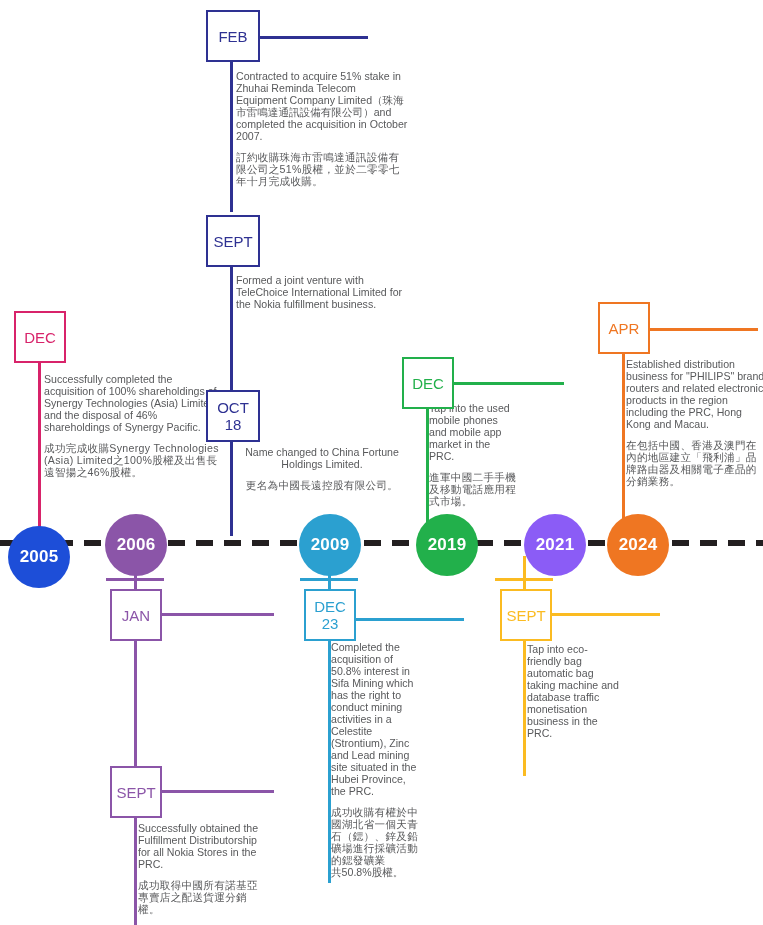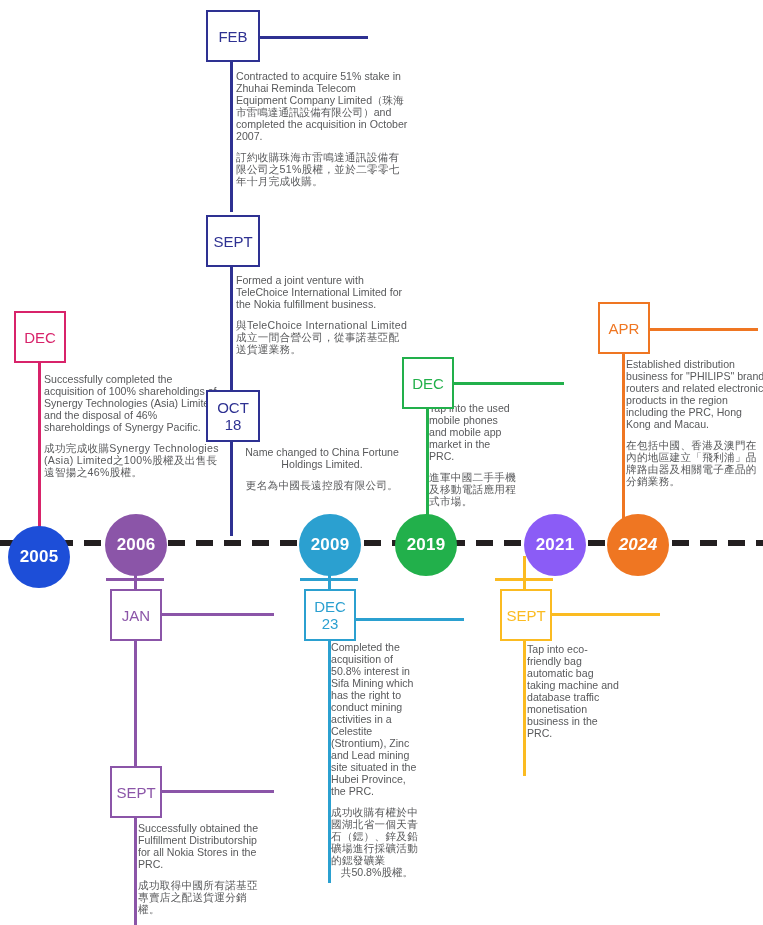--- a/index.html
+++ b/index.html
@@ -63,43 +63,43 @@
     font-size:10.6px;
     line-height:12px;
     z-index:3;
   }
   .entry-text .zh{
     margin-top:9px;
     display:block;
     letter-spacing:.3px;
   }
   .entry-text .en{display:block;}
-  .entry-text.ind .zh-last{display:block;text-align:center;}
+  .entry-text.ind .zh-last{display:block;text-align:left;}
 </style>
 </head>
 <body>
 
 <div id="canvas">
   <div class="spine"></div>
 <div class="year-node" style="left: 8px; top: 526px; background: #1d4ed8;">
       <span>2005</span>
     </div>
     <div class="year-node" style="left: 105px; top: 514px; background: rgb(139, 85, 168);">
       <span>2006</span>
     </div>
     <div class="year-node" style="left: 299px; top: 514px; background: rgb(43, 160, 208);">
       <span>2009</span>
     </div>
-    <div class="year-node" style="left: 395px; top: 514px; background: rgb(34, 176, 75);">
+    <div class="year-node" style="left: 416px; top: 514px; background: rgb(34, 176, 75);">
       <span>2019</span>
     </div>
     <div class="year-node" style="left: 524px; top: 514px; background: #8b5cf6;">
       <span>2021</span>
     </div>
-    <div class="year-node" style="left: 607px; top: 514px; background: rgb(239, 118, 34); font-style: italic;">
+    <div class="year-node" style="left: 607px; top: 514px; background: rgb(239, 118, 34);">
       <span>2024</span>
     </div>
     <div class="v-line" style="left: 38px; top: 363px; height: 172px; background: rgb(216, 35, 106);"></div>
     <div class="month-box" style="left: 14px; top: 311px; width: 52px; height: 52px; border-color: rgb(216, 35, 106); color: rgb(216, 35, 106);">
       <span class="m-main">DEC</span>
     </div>
     <div class="entry-text" style="left: 44px; top: 373px; width: 175px;">
       <span class="en">Successfully completed the acquisition of 100% shareholdings of Synergy Technologies (Asia) Limited, and the disposal of 46% shareholdings of Synergy Pacific.</span>
       <span class="zh">成功完成收購Synergy Technologies (Asia) Limited之100%股權及出售長遠智揚之46%股權。</span>
     </div>
@@ -111,21 +111,20 @@
     <div class="entry-text" style="left: 236px; top: 70px; width: 172px;">
       <span class="en">Contracted to acquire 51% stake in Zhuhai Reminda Telecom Equipment Company Limited（珠海市雷鳴達通訊設備有限公司）and completed the acquisition in October 2007.</span>
       <span class="zh">訂約收購珠海市雷鳴達通訊設備有限公司之51%股權，並於二零零七年十月完成收購。</span>
     </div>
     <div class="v-line" style="left: 230px; top: 267px; height: 133px; background: rgb(46, 49, 146);"></div>
     <div class="month-box" style="left: 206px; top: 215px; width: 54px; height: 52px; border-color: rgb(46, 49, 146); color: rgb(46, 49, 146);">
       <span class="m-main">SEPT</span>
     </div>
     <div class="entry-text" style="left: 236px; top: 274px; width: 172px;">
       <span class="en">Formed a joint venture with TeleChoice International Limited for the Nokia fulfillment business.</span>
-      <span class="zh">與TeleChoice International Limited 成立一間合營公司，從事諾基亞配送貨運業務。</span>
     </div>
     <div class="v-line" style="left: 230px; top: 442px; height: 94px; background: rgb(46, 49, 146);"></div>
     <div class="month-box" style="left: 206px; top: 390px; width: 54px; height: 52px; border-color: rgb(46, 49, 146); color: rgb(46, 49, 146);">
       <span class="m-main">OCT</span>
       <span class="m-day">18</span>
     </div>
     <div class="entry-text" style="left: 236px; top: 446px; width: 172px; text-align: center;">
       <span class="en">Name changed to China Fortune Holdings Limited.</span>
       <span class="zh">更名為中國長遠控股有限公司。</span>
     </div>

